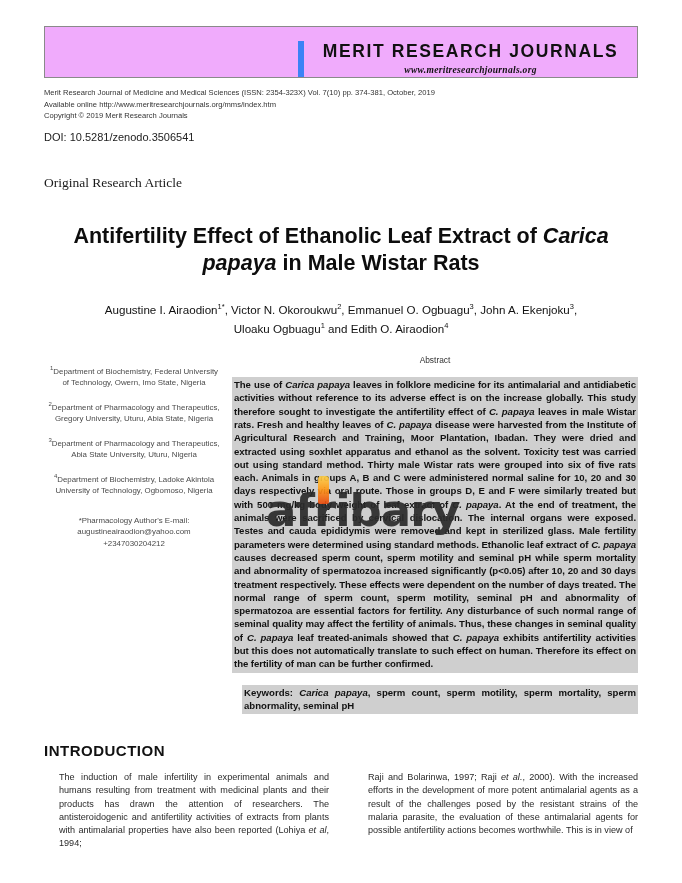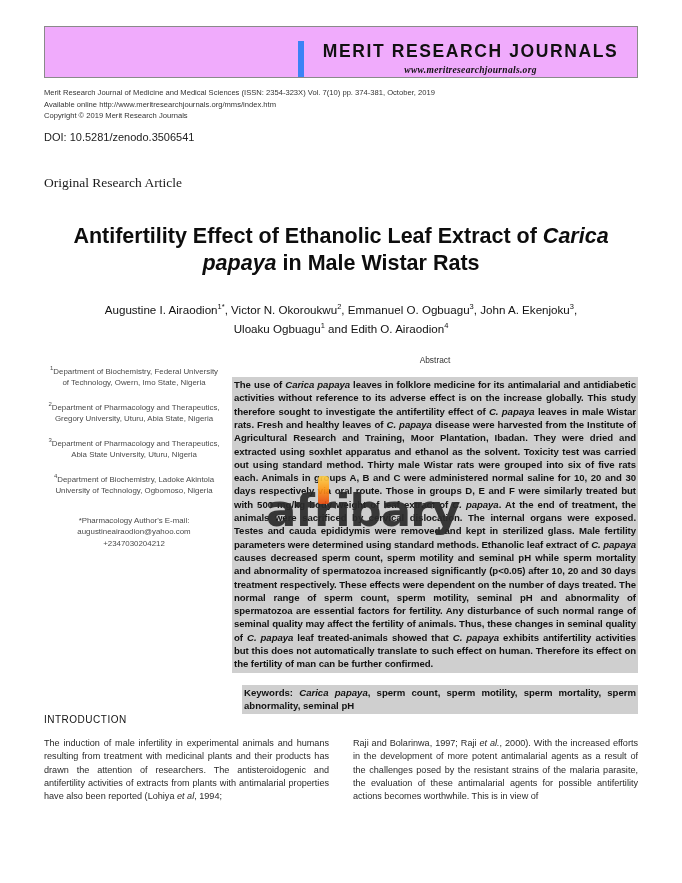--- a/index.html
+++ b/index.html
@@ -267,36 +267,38 @@
     top: -12px;
     width: 11px;
     height: 28px;
     background: linear-gradient(180deg, #ffd24a 0%, #ff9c1a 45%, #e8490f 100%);
     border-radius: 3px 3px 2px 2px;
     z-index: 6;
   }
 
   
   .intro-head {
-    font-size: 10px;
-    font-weight: normal;
+    margin-top: 28px;
+    font-size: 15px;
+    font-weight: bold;
     letter-spacing: 0.5px;
     color: #111111;
   }
   .intro-cols {
     margin-top: 12px;
     display: flex;
     gap: 24px;
   }
   .intro-col {
     flex: 1;
     font-size: 9.1px;
     line-height: 13.2px;
     text-align: justify;
     color: #2a2a2a;
+    margin-left: 15px;
   }
   .intro-col i { font-style: italic; }
 </style>
 </head>
 <body>
 
 <div class="page">
   <div class="page-inner">
 
     <div class="banner">

